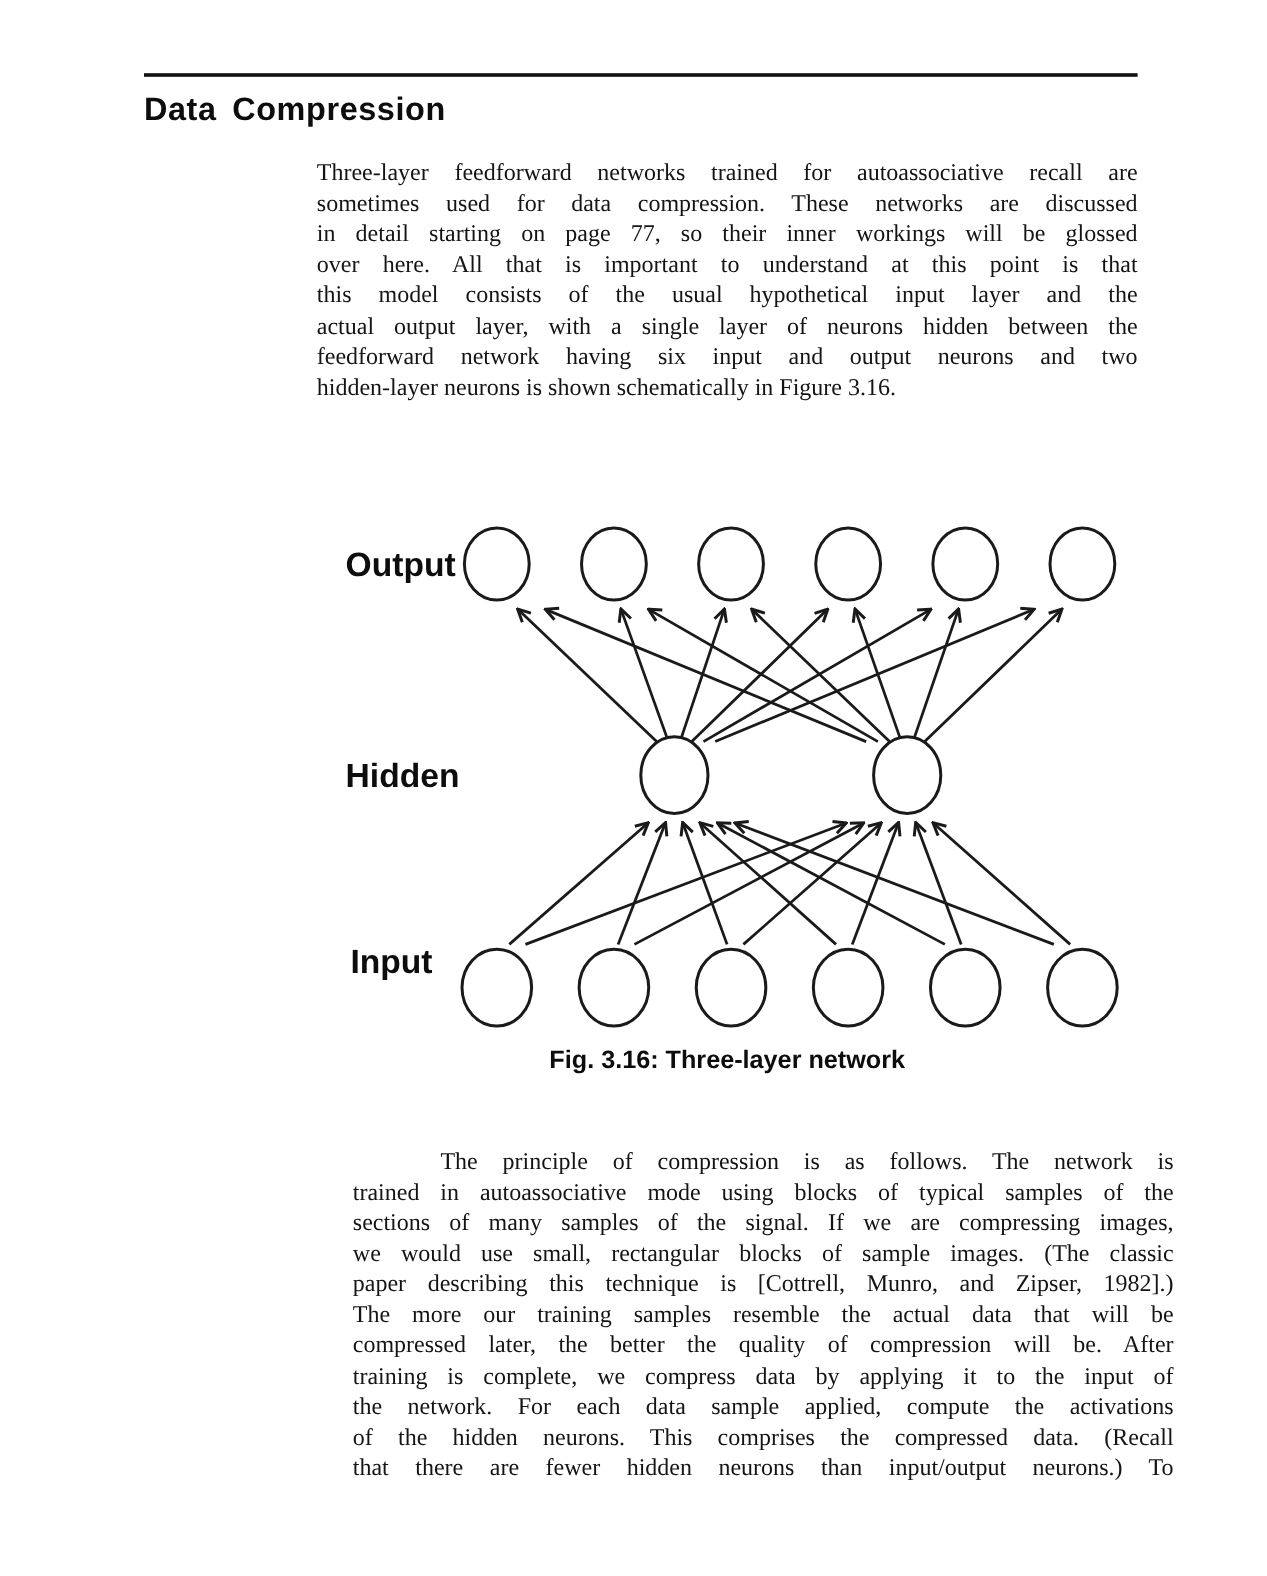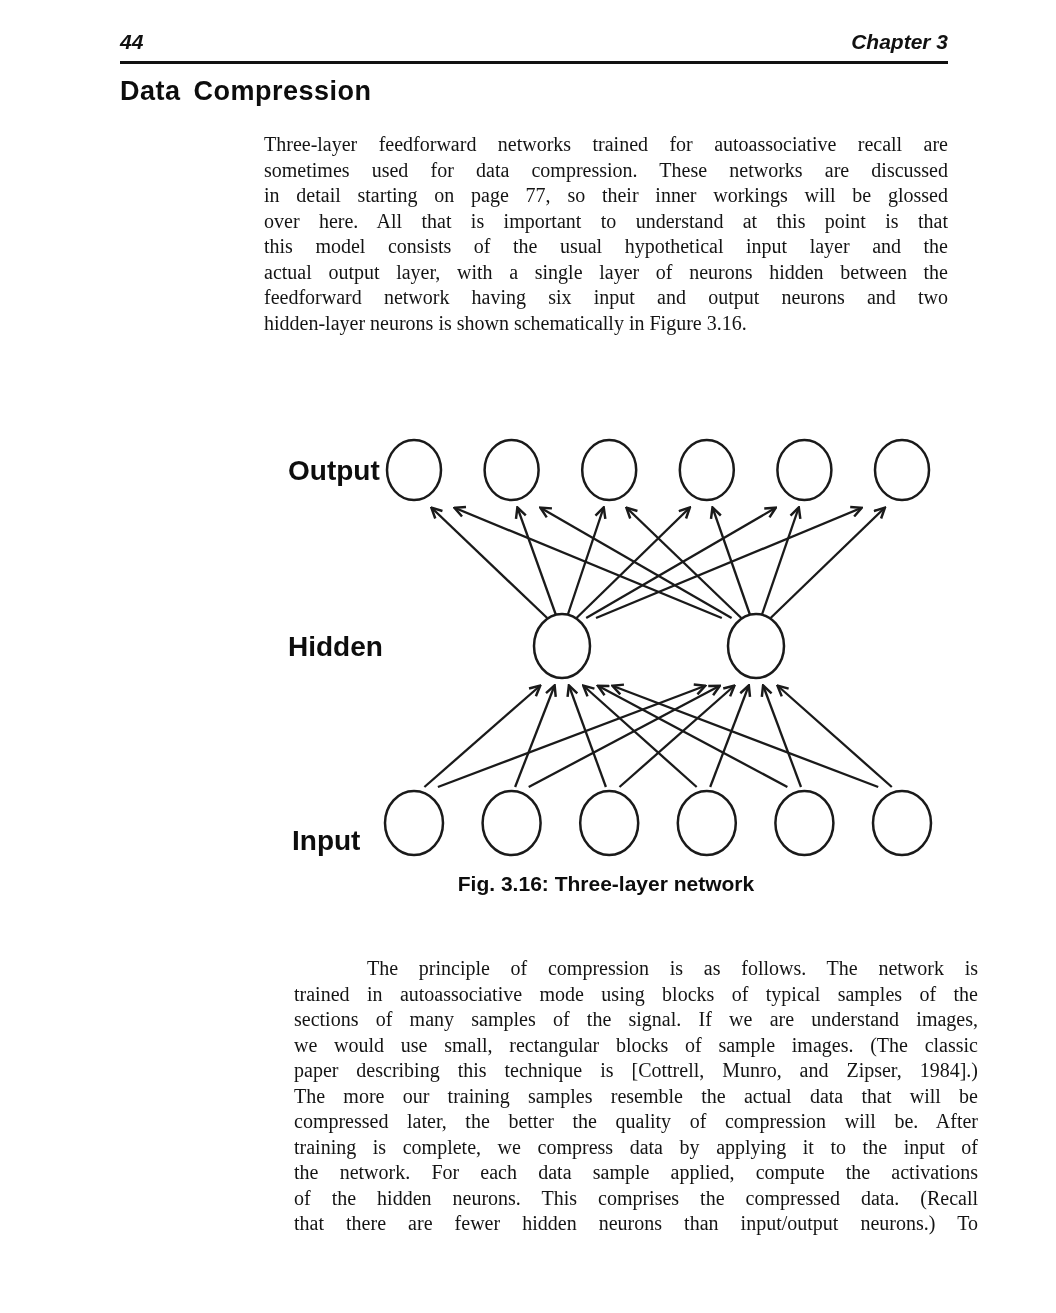--- a/index.html
+++ b/index.html
@@ -80,42 +80,38 @@
   .figure-wrap svg { display: block; }
   .layer-label {
     position: absolute;
     font-family: "Liberation Sans", sans-serif;
     font-weight: 700;
     font-size: 28px;
     color: #0d0d0d;
   }
   .label-output { left: 18px; top: 30px; }
   .label-hidden { left: 18px; top: 206px; }
-  .label-input  { left: 22px; top: 400px; text-align: right; }
+  .label-input  { left: 22px; top: 361px; text-align: right; }
   .figure-caption {
     position: absolute;
     top: 872px;
     left: 264px;
     width: 684px;
     text-align: center;
     font-family: "Liberation Sans", sans-serif;
     font-weight: 700;
     font-size: 21px;
     color: #0d0d0d;
   }
 </style>
 </head>
 <body>
 
 <div class="page">
 
-  <div class="running-head">
-    <span>44</span>
-    <span>Chapter 3</span>
-  </div>
   <div class="head-rule"></div>
 
   <div class="section-title">Data Compression</div>
 
   <div class="body-par par-1">
       <div class="tline">Three-layer feedforward networks trained for autoassociative recall are</div>
       <div class="tline">sometimes used for data compression.  These networks are discussed</div>
       <div class="tline">in detail starting on page 77, so their inner workings will be glossed</div>
       <div class="tline">over here.  All that is important to understand at this point is that</div>
       <div class="tline">this model consists of the usual hypothetical input layer and the</div>
@@ -173,23 +169,23 @@
     <div class="layer-label label-output">Output</div>
     <div class="layer-label label-hidden">Hidden</div>
     <div class="layer-label label-input">Input</div>
   </div>
 
   <div class="figure-caption">Fig. 3.16: Three-layer network</div>
 
   <div class="body-par par-2">
       <div class="tline tline-indent">The principle of compression is as follows.  The network is</div>
       <div class="tline">trained in autoassociative mode using blocks of typical samples of the</div>
-      <div class="tline">sections of many samples of the signal.  If we are understand images,</div>
+      <div class="tline">sections of many samples of the signal.  If we are compressing images,</div>
       <div class="tline">we would use small, rectangular blocks of sample images.  (The classic</div>
-      <div class="tline">paper describing this technique is [Cottrell, Munro, and Zipser, 1984].)</div>
+      <div class="tline">paper describing this technique is [Cottrell, Munro, and Zipser, 1982].)</div>
       <div class="tline">The more our training samples resemble the actual data that will be</div>
       <div class="tline">compressed later, the better the quality of compression will be.  After</div>
       <div class="tline">training is complete, we compress data by applying it to the input of</div>
       <div class="tline">the network.  For each data sample applied, compute the activations</div>
       <div class="tline">of the hidden neurons.  This comprises the compressed data.  (Recall</div>
       <div class="tline">that there are fewer hidden neurons than input/output neurons.)  To</div>
     </div>
 
 </div>
 

